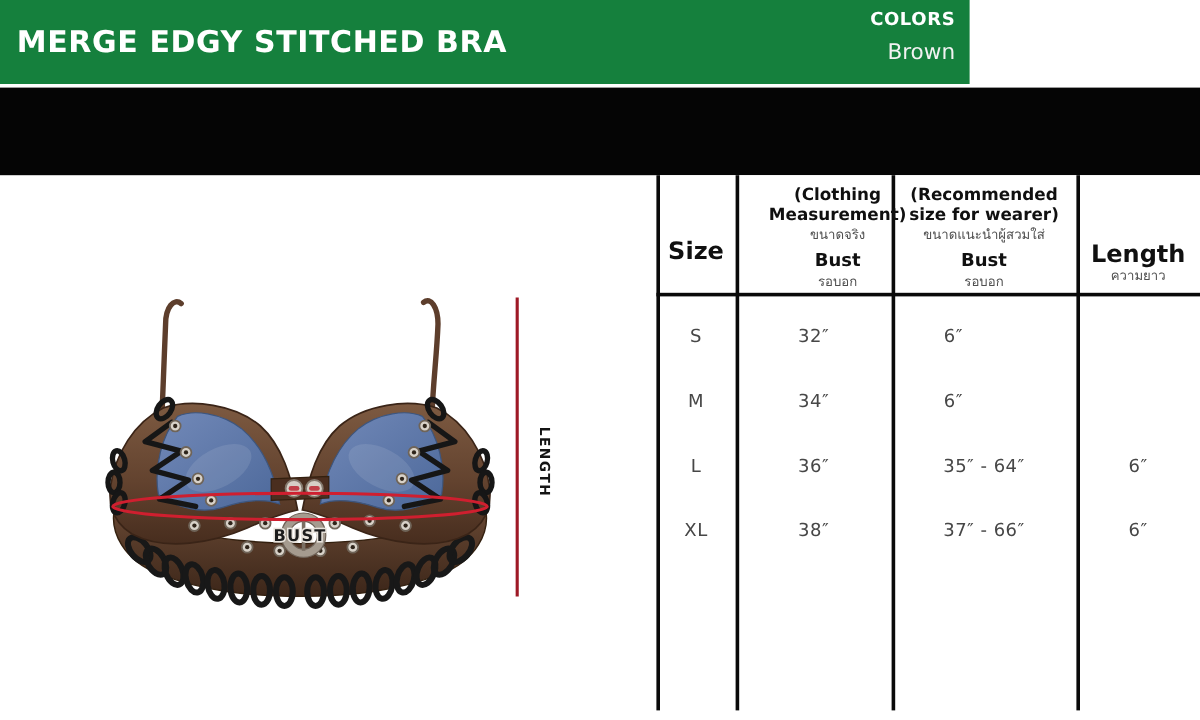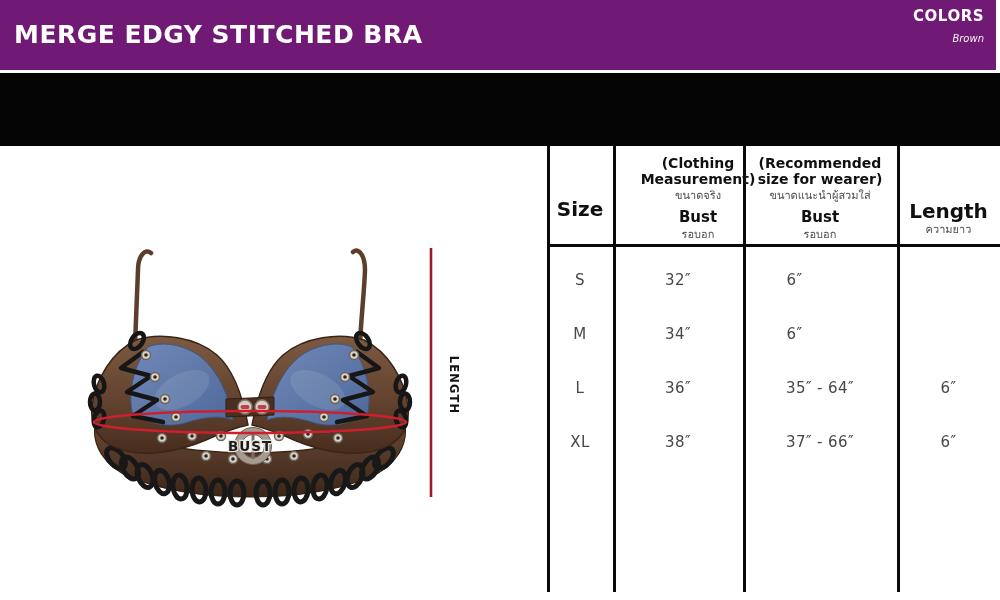--- a/index.html
+++ b/index.html
@@ -2,29 +2,29 @@
 <html><head>
 <meta charset="utf-8">
 <style>
   html,body{margin:0;padding:0;}
   body{
     width:1000px;height:600px;position:relative;overflow:hidden;
     background:#ffffff;font-family:"DejaVu Sans","Liberation Sans",sans-serif;
   }
   
   .banner-top{
-    position:absolute;left:0;top:0;width:996px;height:70px;background:#701a75;
+    position:absolute;left:0;top:0;width:808px;height:70px;background:#15803d;
   }
   .page-title{
     position:absolute;left:14px;top:20px;margin:0;
     color:#ffffff;font-size:25px;font-weight:bold;letter-spacing:.5px;white-space:nowrap;
   }
   .colors-panel{position:absolute;right:12px;top:7px;text-align:right;}
   .colors-heading{color:#ffffff;font-size:15px;font-weight:bold;letter-spacing:.5px;}
-  .color-value{color:#f2f2f2;font-size:10px;margin-top:8px;font-style:italic;}
+  .color-value{color:#f2f2f2;font-size:18px;margin-top:8px;}
   .separator-line{
     position:absolute;left:0;top:70px;width:1000px;height:3px;background:#ffffff;
   }
   .banner-sub{
     position:absolute;left:0;top:73px;width:1000px;height:73px;background:#050505;
   }
 
   
   .size-table{
     position:absolute;left:547px;top:146px;width:453px;height:446px;background:#fff;

